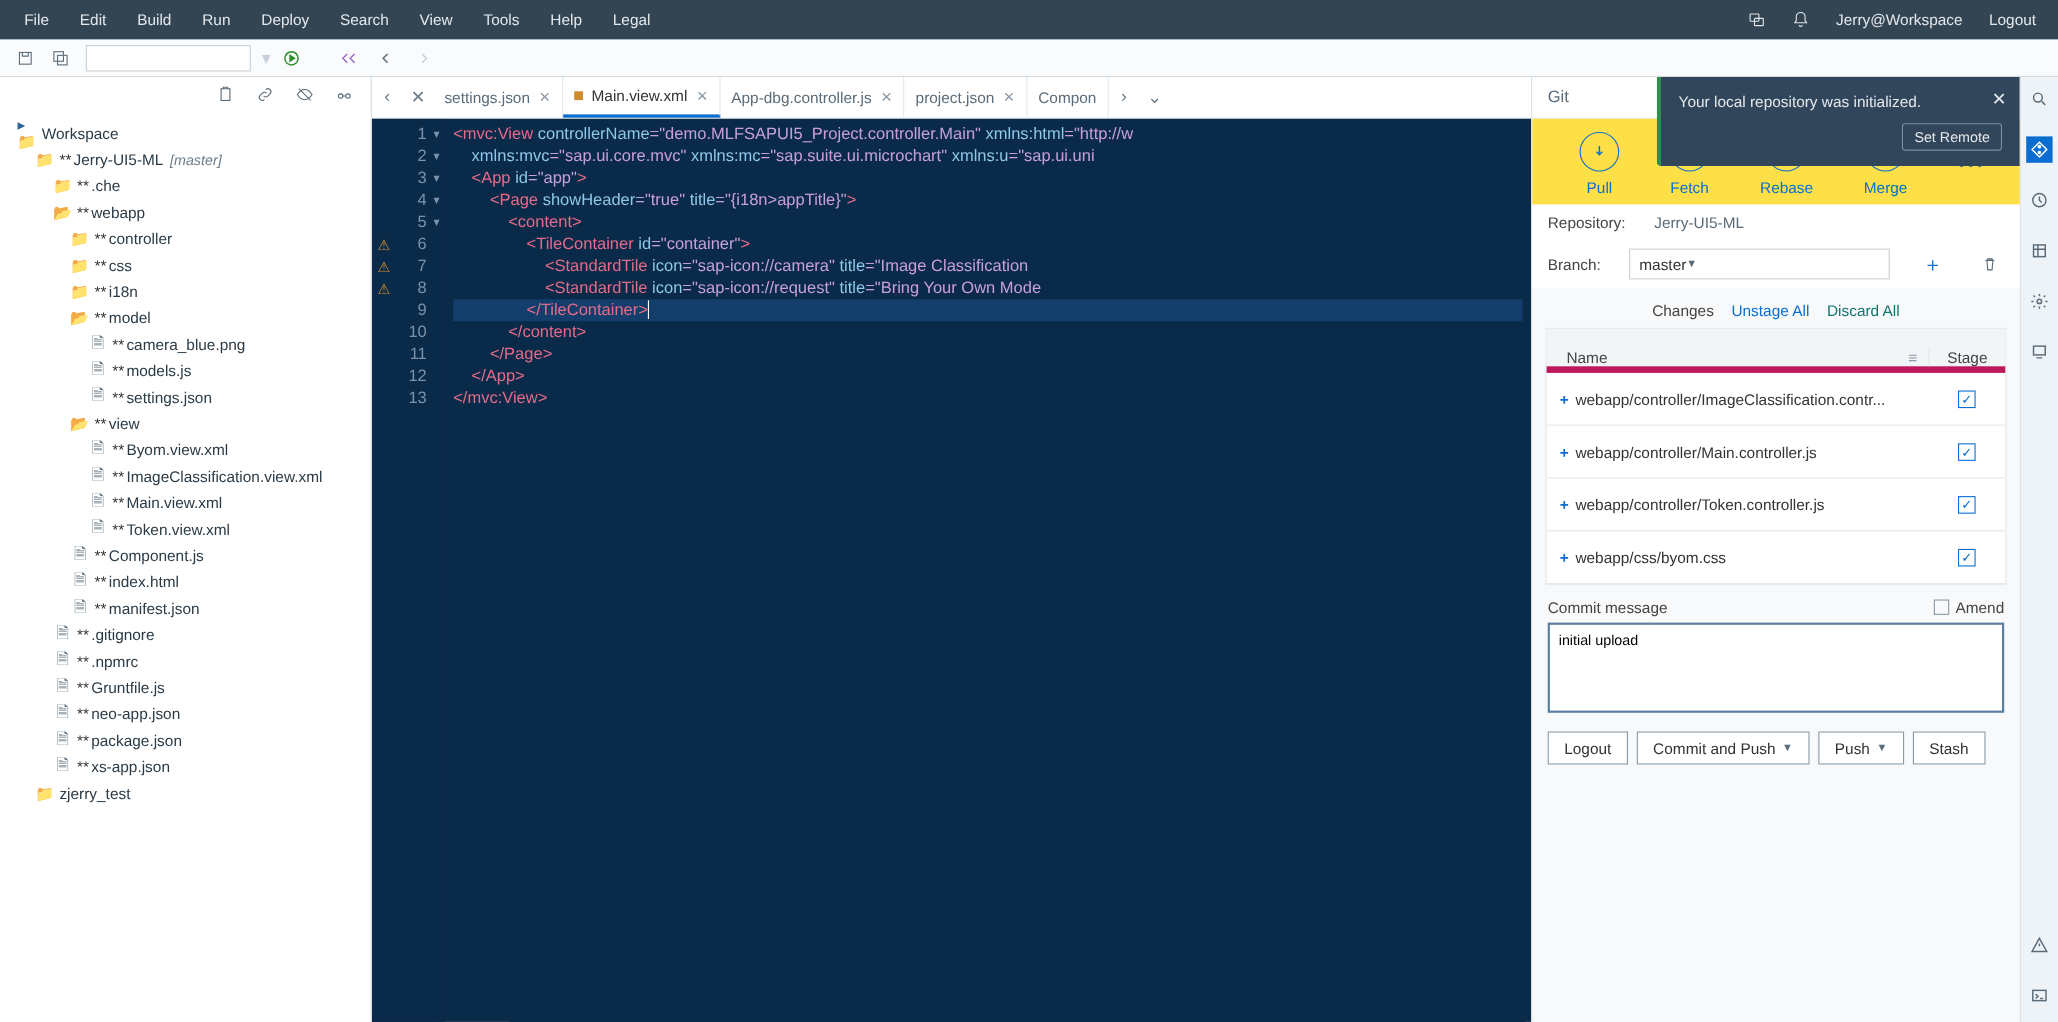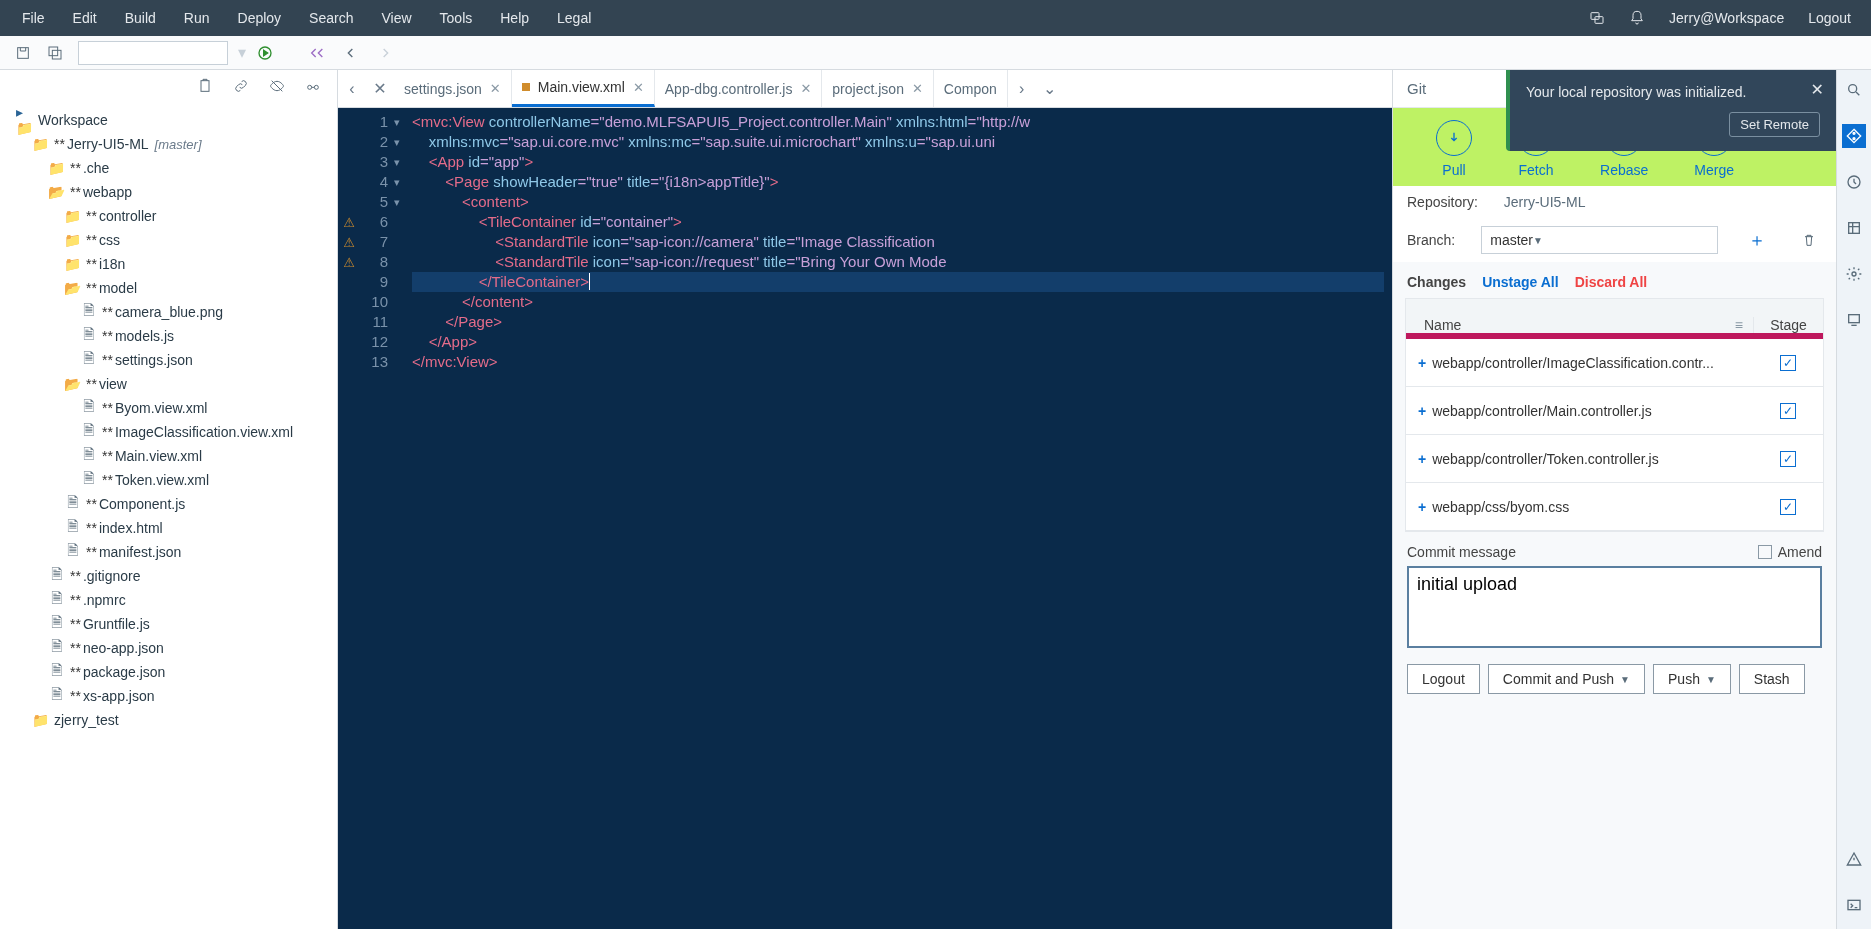--- a/index.html
+++ b/index.html
@@ -53,46 +53,46 @@
 .code .line.hl { background: #133e6b; }
 .t-tag { color: #e46c8a; }
 .t-attr { color: #8fc8e8; }
 .t-str { color: #c8a0d8; }
 .t-eq { color: #c8a0d8; }
 .cursor { border-right: 1px solid #fff; }
 
 
 .git-panel { width: 444px; border-left: 1px solid #d6dbe0; display: flex; flex-direction: column; background: #f7f9fb; position: relative; }
 .git-title { padding: 10px 14px; font-size: 15px; color: #5a6c7a; background: #fff; border-bottom: 1px solid #e4e8ec; }
-.git-actions { display: flex; justify-content: space-around; padding: 12px 8px 8px 20px; background: #bef264; }
+.git-actions { display: flex; justify-content: space-around; padding: 12px 8px 8px 20px; background: #fde047; }
 .git-action { display: flex; flex-direction: column; align-items: center; gap: 6px; color: #0a6ed1; cursor: pointer; font-size: 14px; }
 .git-action .circ { width: 36px; height: 36px; border: 1px solid #0a6ed1; border-radius: 50%; display: flex; align-items: center; justify-content: center; }
 .git-more { display: flex; align-items: center; color: #5a6c7a; font-size: 18px; letter-spacing: 2px; cursor: pointer; }
 .git-row { display: flex; align-items: center; padding: 8px 14px; gap: 26px; background: #fff; font-size: 14px; color: #333; }
 .git-row label { color: #444; }
 .branch-sel { flex: 1; border: 1px solid #c7d0d8; height: 28px; padding: 0 8px; display: flex; align-items: center; background: #fff; }
 .icon-btn { width: 26px; height: 26px; display: flex; align-items: center; justify-content: center; color: #0a6ed1; cursor: pointer; font-size: 18px; }
-.changes-hdr { display: flex; justify-content: flex-start; padding: 12px 14px 8px 14px; font-size: 14px; font-weight: bold; }
+.changes-hdr { display: flex; justify-content: center; padding: 12px 14px 8px 14px; font-size: 14px; }
 .changes-hdr .left { color: #444; }
 .changes-hdr .link { color: #0a6ed1; cursor: pointer; margin-left: 16px; }
-.changes-hdr .disabled { color: #ef4444; }
+.changes-hdr .disabled { color: #0f766e; }
 .changes-table { margin: 0 12px; border: 1px solid #e4e8ec; background: #fff; }
 .ct-head { display: flex; height: 40px; align-items: flex-end; border-bottom: 6px solid #be185d; font-size: 14px; color: #444; background: #f2f5f7; }
 .ct-head .name { flex: 1; padding-left: 18px; display: flex; align-items: center; justify-content: space-between; }
 .ct-head .stage { width: 70px; text-align: center; border-left: 1px solid #e4e8ec; }
 .ct-row { display: flex; height: 48px; align-items: center; border-bottom: 1px solid #e4e8ec; font-size: 14px; }
 .ct-row .name { flex: 1; padding-left: 12px; display: flex; align-items: center; gap: 6px; color: #333; overflow: hidden; white-space: nowrap; text-overflow: ellipsis; }
 .ct-row .plus { color: #0a6ed1; font-weight: bold; }
 .ct-row .stage { width: 70px; display: flex; justify-content: center; }
 .chk { width: 16px; height: 16px; border: 1px solid #0a6ed1; display: flex; align-items: center; justify-content: center; color: #0a6ed1; font-size: 12px; }
 .commit-sec { padding: 12px 14px; }
 .commit-hdr { display: flex; justify-content: space-between; align-items: center; font-size: 14px; color: #444; margin-bottom: 6px; }
 .amend { display: flex; align-items: center; gap: 6px; }
 .amend .box { width: 14px; height: 14px; border: 1px solid #8a99a5; }
-.commit-msg { width: 100%; height: 82px; border: 2px solid #5a7fa0; padding: 6px 8px; font-size: 18px; resize: none; font-family: inherit; }
+.commit-msg { width: 100%; height: 82px; border: 2px solid #5a7fa0; padding: 6px 8px; font-size: 13px; resize: none; font-family: inherit; }
 .commit-btns { display: flex; gap: 8px; padding: 0 14px 12px 14px; }
 .btn { border: 1px solid #8a99a5; background: #fff; padding: 6px 14px; font-size: 14px; color: #333; cursor: pointer; display: flex; align-items: center; gap: 6px; }
 .dd-caret { font-size: 10px; color: #5a6c7a; }
 
 
 .notif { position: absolute; top: 0; right: 0; width: 330px; background: #31465a; color: #e4e8ec; padding: 14px 16px; border-left: 4px solid #2f8f4f; border-radius: 0 0 0 4px; z-index: 10; }
 .notif .close { position: absolute; top: 10px; right: 12px; color: #e4e8ec; cursor: pointer; }
 .notif .msg { font-size: 14px; margin-bottom: 12px; }
 .notif .notif-btn { float: right; border: 1px solid #7a8fa0; color: #e4e8ec; background: transparent; padding: 4px 10px; font-size: 13px; cursor: pointer; border-radius: 3px; }
 

